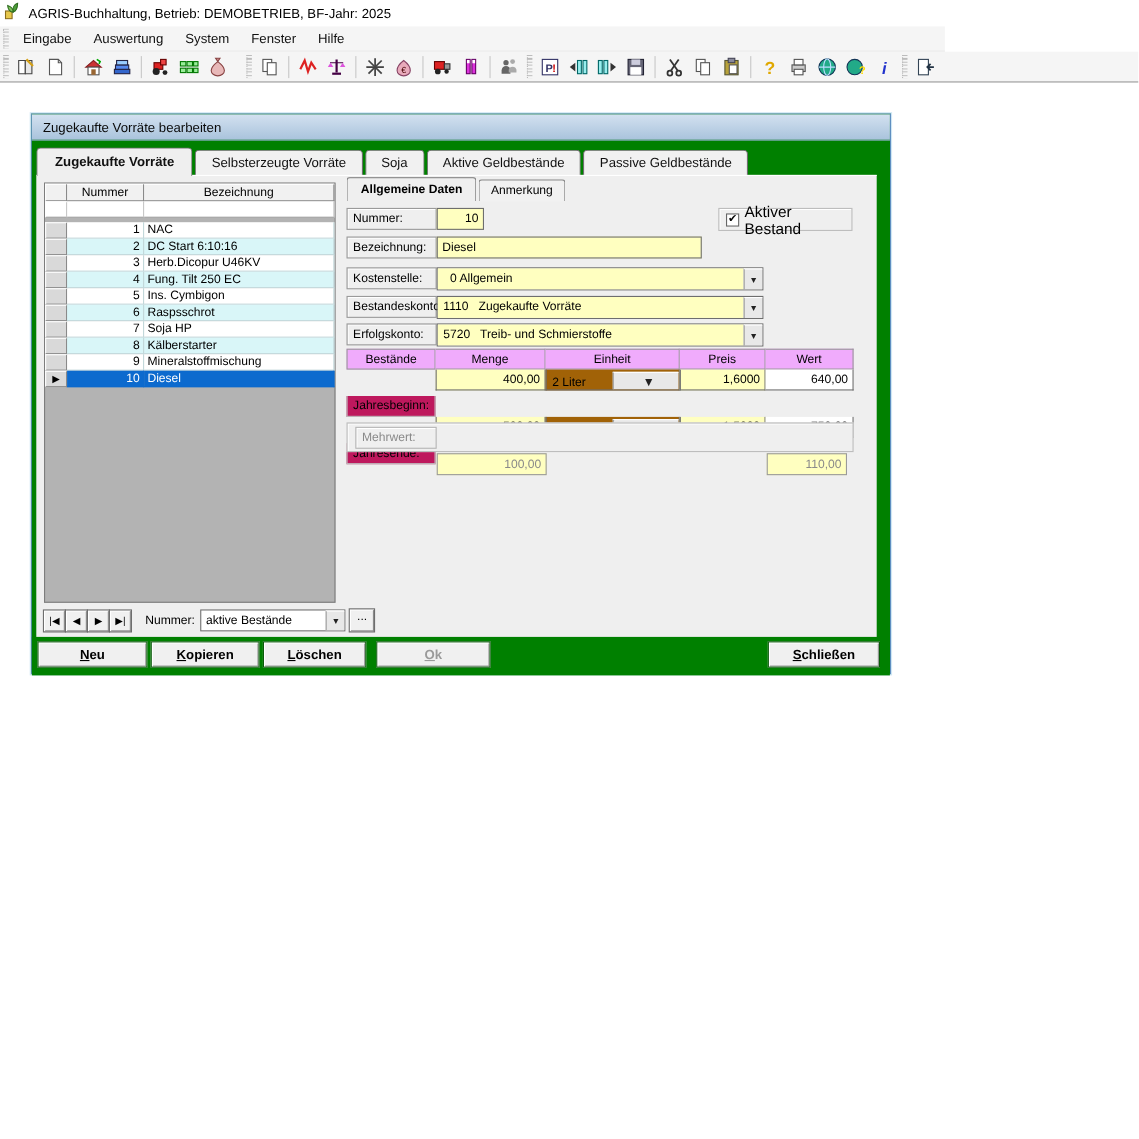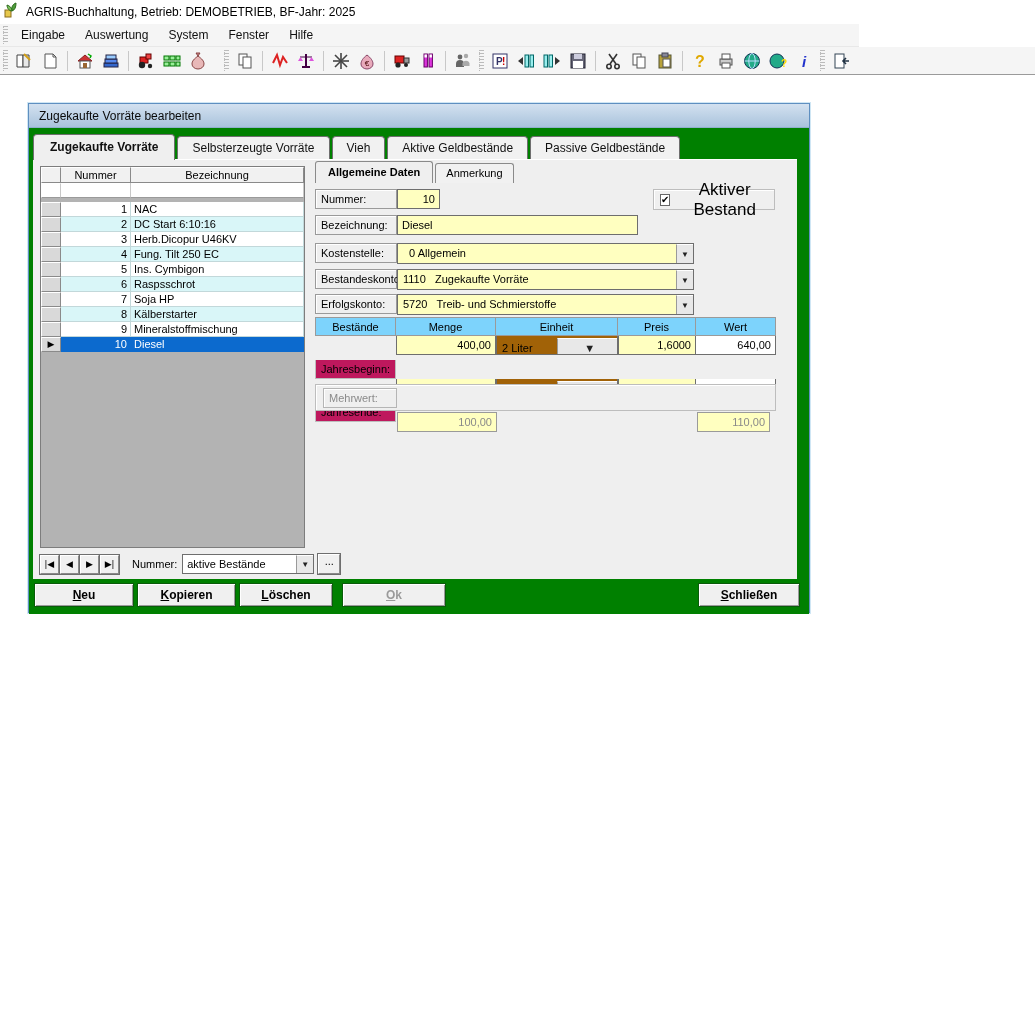--- a/index.html
+++ b/index.html
@@ -62,27 +62,27 @@
   .ftab.active { font-weight:bold; background:#efefef; padding:4px 12px 5px 12px; }
 
   .form { position:absolute; left:282px; top:24px; width:478px; height:400px; }
   .lblbox { background:#efefef; border:1px solid #9a9a9a; box-shadow:inset 1px 1px 0 #fff; font-size:11px; padding:3px 0 0 5px; position:absolute; height:20px; }
   .yfield { background:#ffffc0; border:1px solid #6e6e6e; font-size:11px; position:absolute; height:20px; padding:3px 4px 0 4px; white-space:pre; }
   .yfield.num { text-align:right; }
   .ycombo { position:absolute; height:21px; display:flex; border:1px solid #6e6e6e; }
   .ycombo .combo-text { background:#ffffc0; font-size:11px; padding:3px 0 0 5px; flex:1; white-space:pre; }
   .chkpanel { position:absolute; left:338px; top:5px; width:122px; height:21px; border:1px solid #bdbdbd; box-shadow:inset 1px 1px 0 #fff; display:flex; align-items:center; gap:5px; padding-left:6px; background:#efefef; }
   .checkbox { width:12px; height:12px; background:#fff; border:1px solid #666; font-size:10px; line-height:10px; text-align:center; color:#000; }
-  .chk-label { font-size:17px;text-align:center; }
+  .chk-label { font-size:14px; }
 
   
   .btable { position:absolute; left:0px; top:133px; width:461px; }
   .btable .brow { display:flex; }
   .bcell { font-size:11px; height:19px; overflow:hidden; white-space:nowrap; }
-  .bh { background:#7dd3fc; border:1px solid #9a9a9a; border-left:none; text-align:center; padding-top:3px; }
+  .bh { background:#f0abfc; border:1px solid #9a9a9a; border-left:none; text-align:center; padding-top:3px; }
   .bh:first-child { border-left:1px solid #9a9a9a; }
   .bl { background:#be185d; border:1px solid #bdbdbd; border-top:none; padding:3px 0 0 5px;margin-top:24px; }
   .by { background:#ffffc0; border:1px solid #6e6e6e; border-top:none; text-align:right; padding:3px 4px 0 0; }
   .bw { background:#fff; border:1px solid #6e6e6e; border-top:none; border-left:none; text-align:right; padding:3px 4px 0 0; }
   .bcombo { background:#a16207; border:1px solid #6e6e6e; border-top:none; display:flex;align-items:flex-end; }
   .bcombo span { font-size:11px; padding:3px 0 0 5px; flex:1; }
   .c0 { width:81px; } .c1 { width:100px; } .c2 { width:122px; } .c3 { width:78px; } .c4 { width:80px; }
 
   
   .mwbox { position:absolute; left:0; top:200px; width:461px; height:27px; border:1px solid #bdbdbd; box-shadow:inset 1px 1px 0 #fff; background:#efefef; }
@@ -335,21 +335,21 @@
 
 <div class="dialog">
   <div class="dlg-titlebar">
     <span class="dlg-title">Zugekaufte Vorräte bearbeiten</span>
   </div>
   <div class="dlg-body">
 
     <div class="tabstrip" id="main-tabs">
         <span class="tab active">Zugekaufte Vorräte</span>
         <span class="tab">Selbsterzeugte Vorräte</span>
-        <span class="tab">Vieh</span>
+        <span class="tab">Soja</span>
         <span class="tab">Aktive Geldbestände</span>
         <span class="tab">Passive Geldbestände</span>
       </div>
 
     <div class="panel">
 
       <div class="grid" id="grid">
           <div class="grid-row hdr">
             <span class="gcell sel-col"></span>
             <span class="gcell col-num" style="text-align:center;padding-right:0;">Nummer</span>

